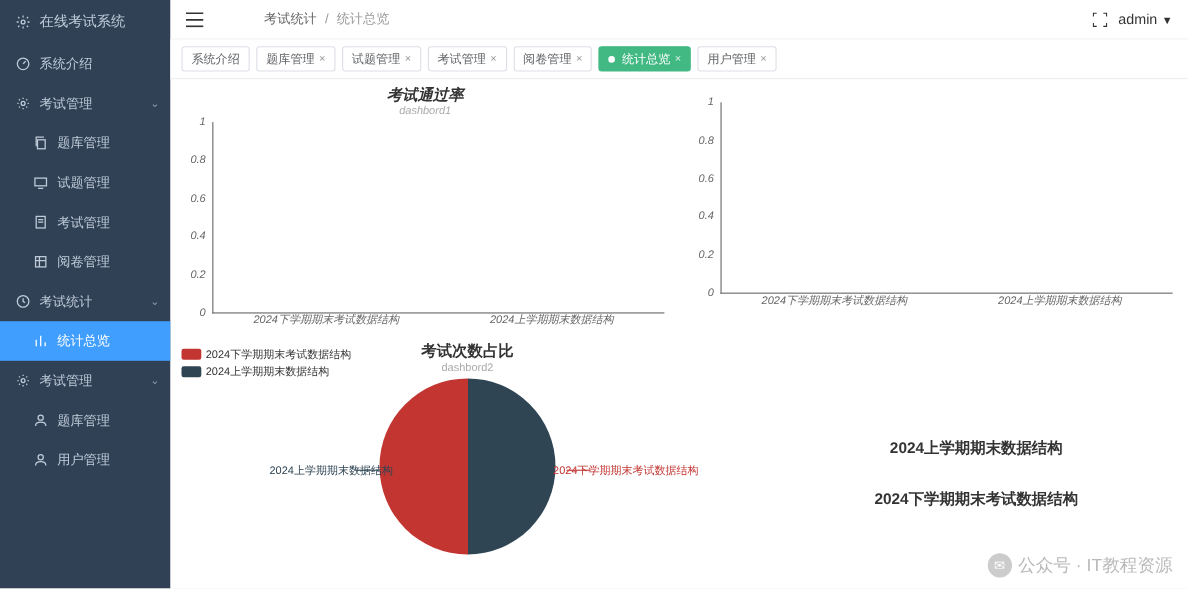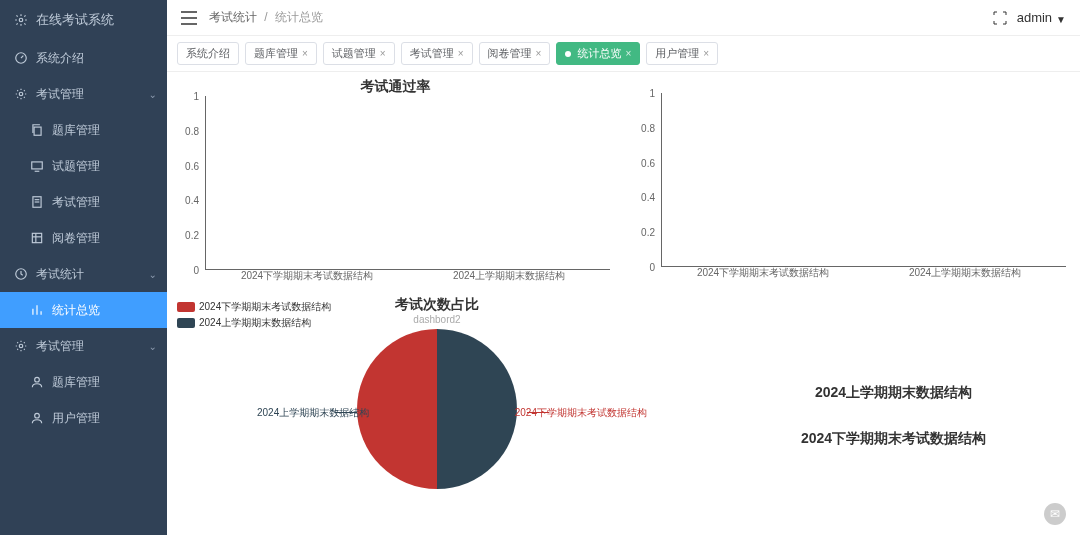--- a/index.html
+++ b/index.html
@@ -1,42 +1,42 @@
 <!DOCTYPE html>
 <html><head>
 <meta charset="utf-8">
 <style>
 * { box-sizing: border-box; margin: 0; padding: 0; }
 body { font-family: "Helvetica Neue", Arial, sans-serif; font-size: 12px; color: #333; background: #f0f2f5; width: 1080px; height: 535px; overflow: hidden; }
 .app { display: flex; height: 535px; }
-.sidebar { width: 167px; background: #304156; color: #bfcbd9; flex-shrink: 0; overflow-y: auto; }
+.sidebar { width: 155px; background: #304156; color: #bfcbd9; flex-shrink: 0; overflow-y: auto; }
 .sidebar .brand { display: flex; align-items: center; padding: 0 14px; height: 40px; color: #bfcbd9; font-size: 13px; }
 .sidebar .brand .ico { width: 14px; height: 14px; margin-right: 8px; display: inline-flex; }
 .side-item { display: flex; align-items: center; padding: 0 14px; height: 36px; font-size: 12px; cursor: pointer; color: #bfcbd9; position: relative; }
 .side-item .ico { width: 14px; height: 14px; margin-right: 8px; display: inline-flex; }
 .side-item .arrow { position: absolute; right: 10px; font-size: 10px; color: #8a99ad; }
 .side-sub { padding-left: 30px; }
 .side-item.active { background: #409eff; color: #fff; }
 .main { flex: 1; display: flex; flex-direction: column; background: #fff; }
 .topbar { height: 36px; display: flex; align-items: center; padding: 0 14px; border-bottom: 1px solid #eee; }
 .hamburger { margin-right: 12px; cursor: pointer; }
-.crumb { color: #666; font-size: 12px; }
+.crumb { color: #666; font-size: 12px; margin-left: 43px; }
 .crumb .sep { margin: 0 4px; color: #999; }
 .crumb .cur { color: #999; }
 .topbar .right { margin-left: auto; display: flex; align-items: center; gap: 10px; }
 .user { cursor: pointer; display: flex; align-items: flex-end; font-size: 13px; }
 .user .caret { margin-left: 4px; font-size: 10px; }
 .tabsbar { padding: 6px 10px; border-bottom: 1px solid #eee; display: flex; gap: 6px; background: #fff; }
 .tab { border: 1px solid #dcdfe6; border-radius: 3px; padding: 3px 8px; font-size: 11px; color: #606266; display: inline-flex; align-items: center; gap: 4px; cursor: pointer; background: #fff; }
 .tab.active { background: #42b983; color: #fff; border-color: #42b983; }
 .tab.active::before { content: ""; width: 6px; height: 6px; border-radius: 50%; background: #fff; display: inline-block; margin-right: 2px; }
 .tab .x { font-size: 10px; color: #999; }
 .tab.active .x { color: #d7f0e5; }
 .content { flex: 1; overflow: auto; padding: 6px 10px 10px; }
-.chart-row { display: flex; gap: 19px; }
+.chart-row { display: flex; gap: 19px; font-style: italic; }
 .chart-card { flex: 1; }
 .chart-title { text-align: center; font-size: 14px; font-weight: bold; color: #333; }
 .chart-sub { text-align: center; font-size: 10px; color: #aaa; margin-bottom: 4px; }
 .bar-chart { height: 190px; position: relative; padding-left: 28px; padding-bottom: 16px; }
 .bar-chart .axis-y { position: absolute; left: 0; top: 0; bottom: 16px; width: 24px; }
 .bar-chart .ytick { position: absolute; right: 2px; font-size: 10px; color: #666; transform: translateY(50%); }
 .bar-chart .plot { position: absolute; left: 28px; right: 4px; top: 0; bottom: 16px; border-left: 1px solid #666; border-bottom: 1px solid #666; }
 .bar-chart .xtick { position: absolute; bottom: -14px; font-size: 10px; color: #666; transform: translateX(-50%); white-space: nowrap; }
 .pie-row { display: flex; margin-top: 10px; gap: 20px; }
 .pie-card { width: 520px; position: relative; }
@@ -232,20 +232,21 @@
         <span class="tab">
           <span>用户管理</span>
           <span class="x">×</span>
         </span>
       </div>
 
     <div class="content">
       <div class="chart-row">
         <div class="chart-card">
           <div class="chart-title">考试通过率</div>
+          <div class="chart-sub">dashbord1</div>
           <div class="bar-chart" id="bar0">
               <div class="axis-y">
                 <div class="ytick" style="bottom: 0%;">0</div>
                 <div class="ytick" style="bottom: 20%;">0.2</div>
                 <div class="ytick" style="bottom: 40%;">0.4</div>
                 <div class="ytick" style="bottom: 60%;">0.6</div>
                 <div class="ytick" style="bottom: 80%;">0.8</div>
                 <div class="ytick" style="bottom: 100%;">1</div>
               </div>
               <div class="plot">
@@ -301,13 +302,14 @@
           <div class="rank-item">2024上学期期末数据结构</div>
           <div class="rank-item">2024下学期期末考试数据结构</div>
         </div>
       </div>
     </div>
   </div>
 </div>
 
 <div class="watermark">
   <span class="wm-ico">✉</span>
+  <span>公众号 · IT教程资源</span>
 </div>
 
 </body></html>

